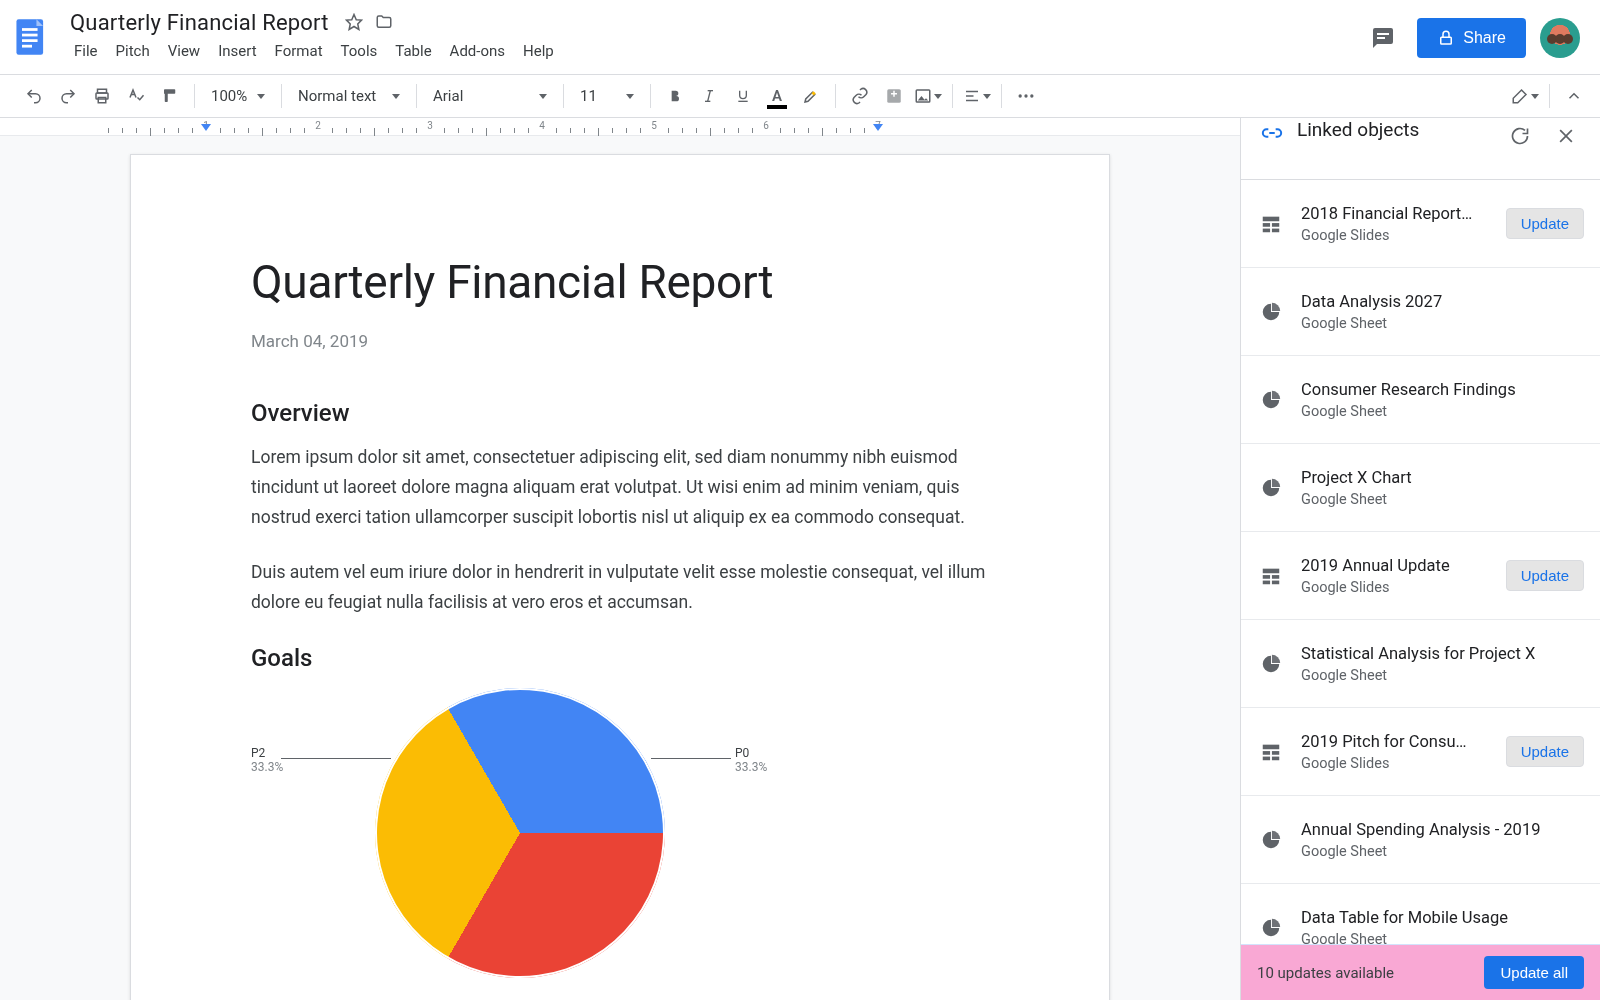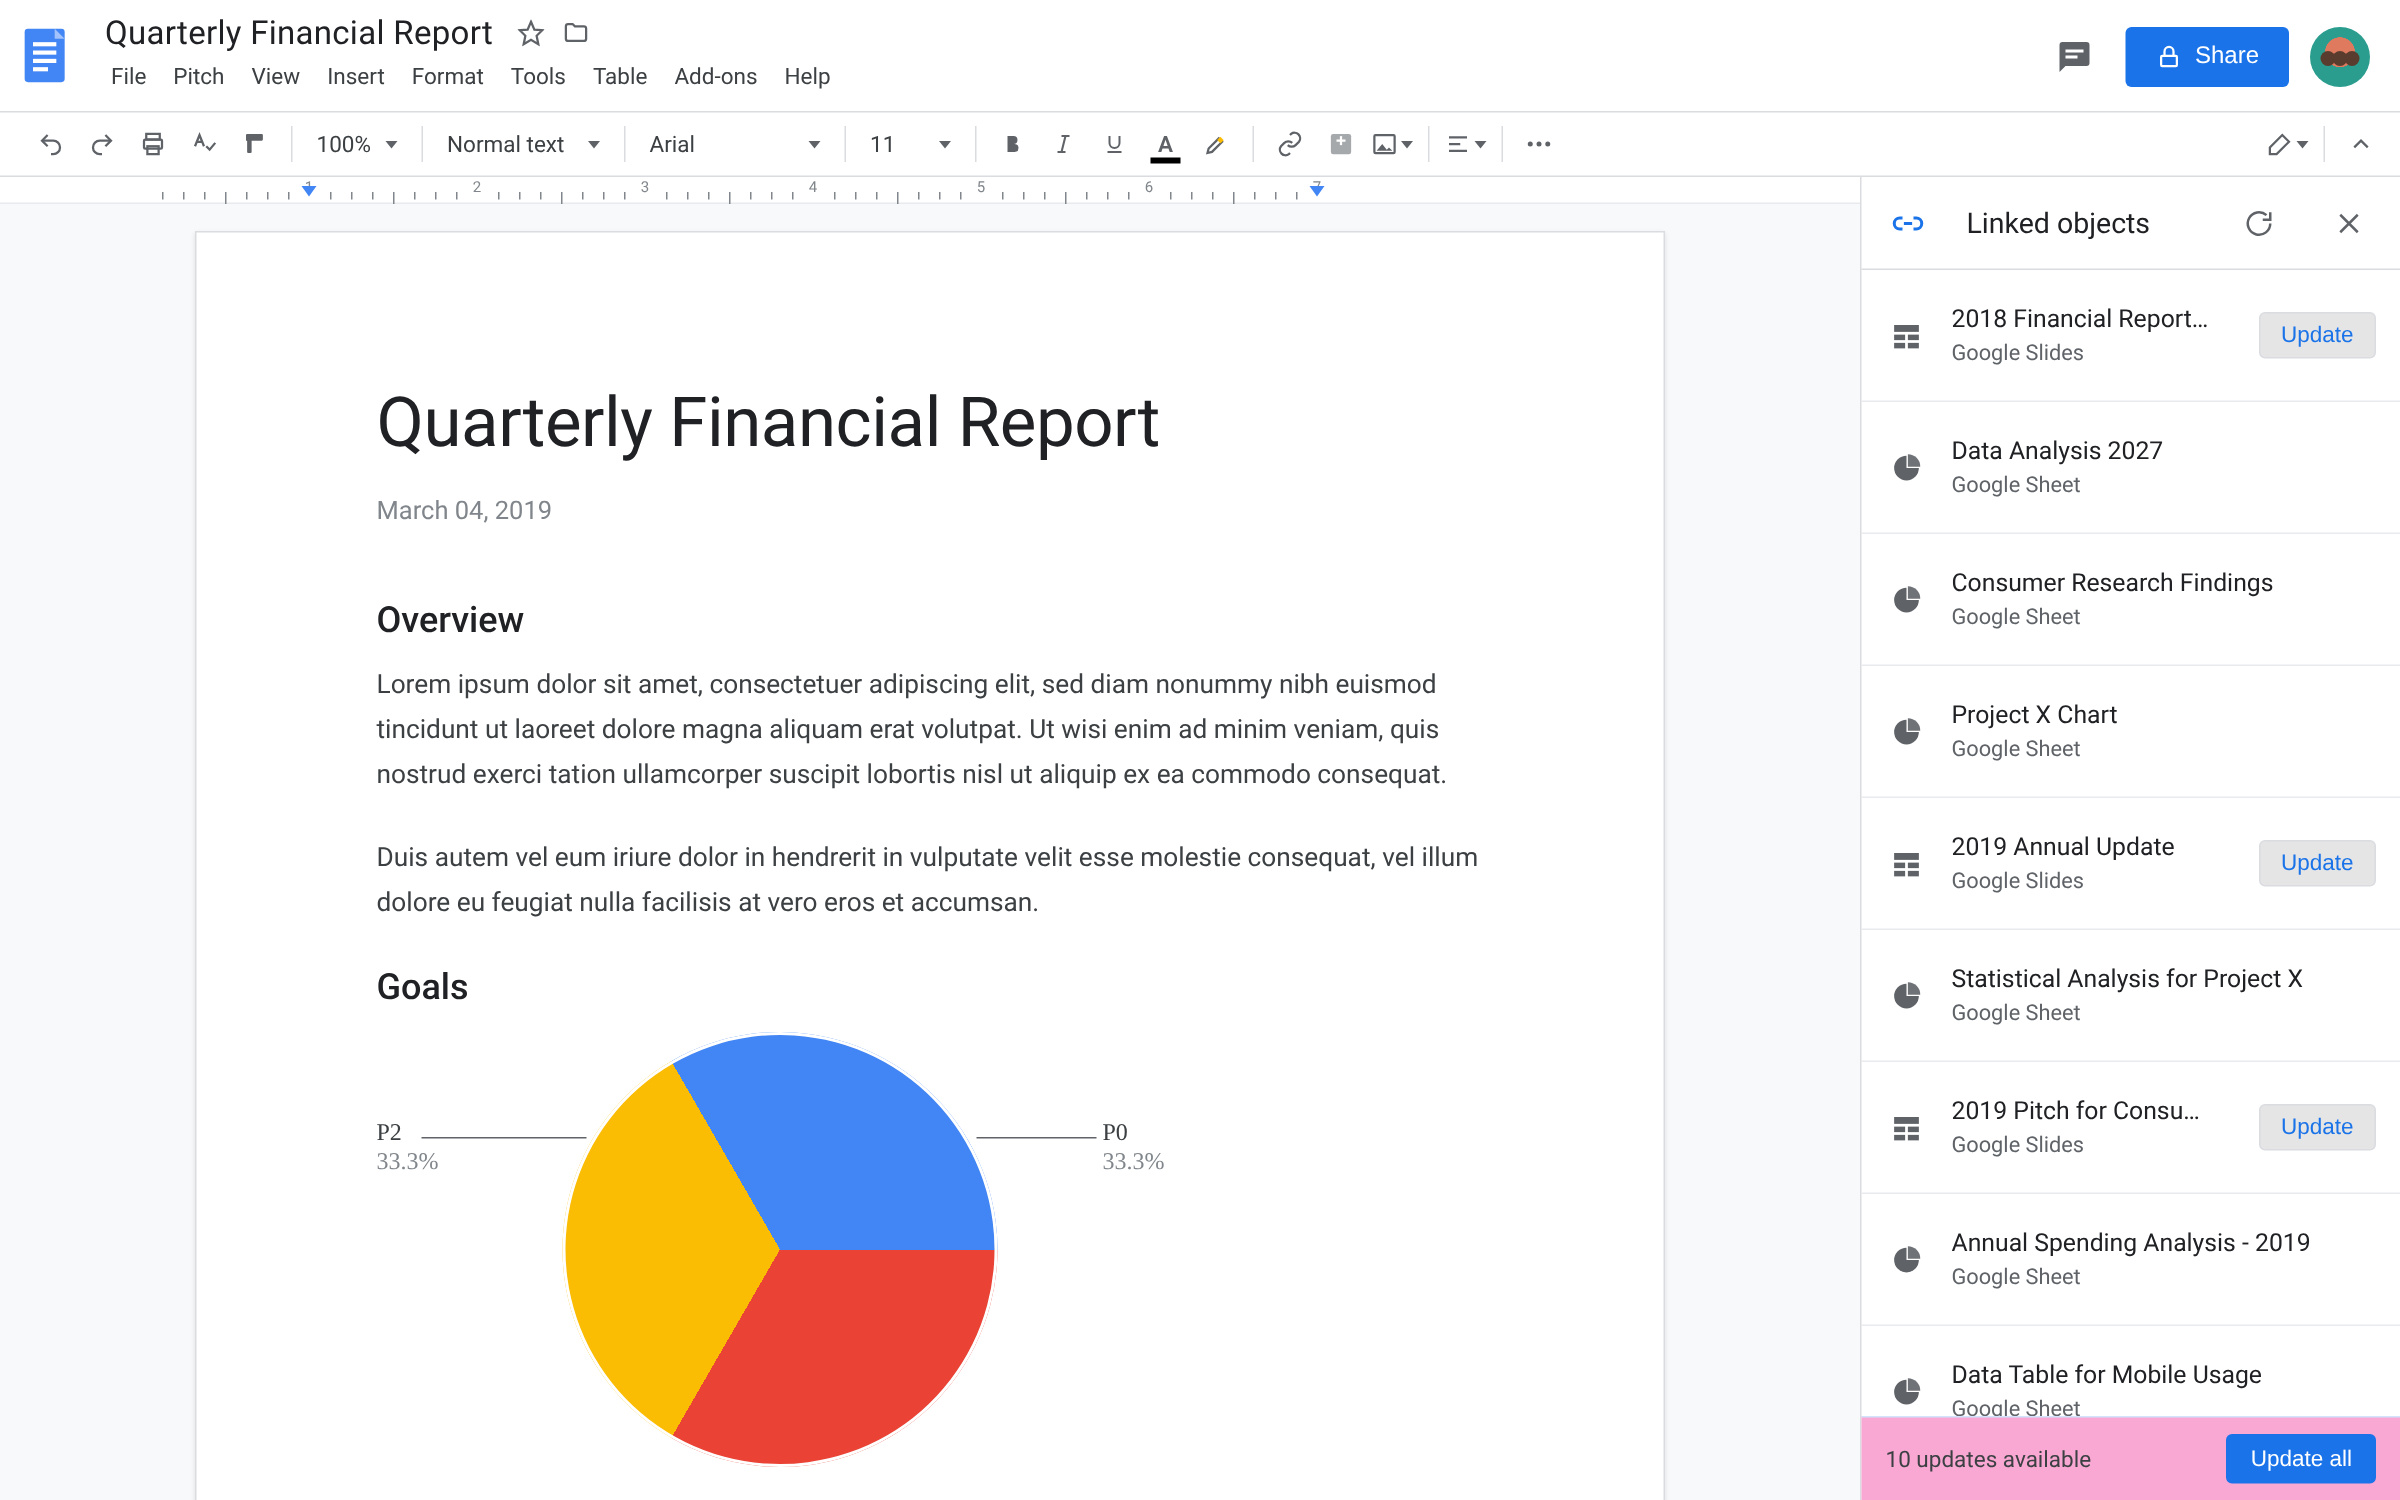--- a/index.html
+++ b/index.html
@@ -176,39 +176,38 @@
     position: relative; width: 540px; height: 300px; margin-top: 6px;
   }
   .pie {
     position: absolute; left: 124px; top: 0;
     width: 290px; height: 290px; border-radius: 50%;
     background: conic-gradient(#4285f4 0deg 120deg, #ea4335 120deg 240deg, #fbbc04 240deg 360deg);
     transform: rotate(-30deg);
     box-shadow: 0 0 0 2px #fff inset;
   }
   .pie-label {
-    position: absolute; font-size: 16px; color: #3c4043;
+    position: absolute; font-size: 12px; color: #3c4043;
     line-height: 1.2;
-    font-family: Liberation Serif, serif;
   }
   .pie-label .pct { color: var(--grey-500); }
   .pie-line {
     position: absolute; height: 1px; background: var(--grey-700);
   }
   
   .sidebar {
     width: 360px; flex: 0 0 360px;
     border-left: 1px solid var(--grey-300);
     display: flex; flex-direction: column;
     background: #fff;
     position: relative;
   }
   .sb-header {
-    display: flex; align-items: center;
-    height: 62px; padding: 0 16px; gap: 24px;
+    display: flex; 
+    height: 62px; padding: 0 16px; gap: 10px;
     border-bottom: 1px solid var(--grey-300);
   }
   .sb-header-title {
     font-size: 19px; color: #202124; font-weight: 400;
     flex: 1 1 auto;
   }
   .sb-icon-btn {
     width: 36px; height: 36px; display: flex; align-items: center; justify-content: center;
     color: var(--grey-700); border-radius: 50%;
   }

